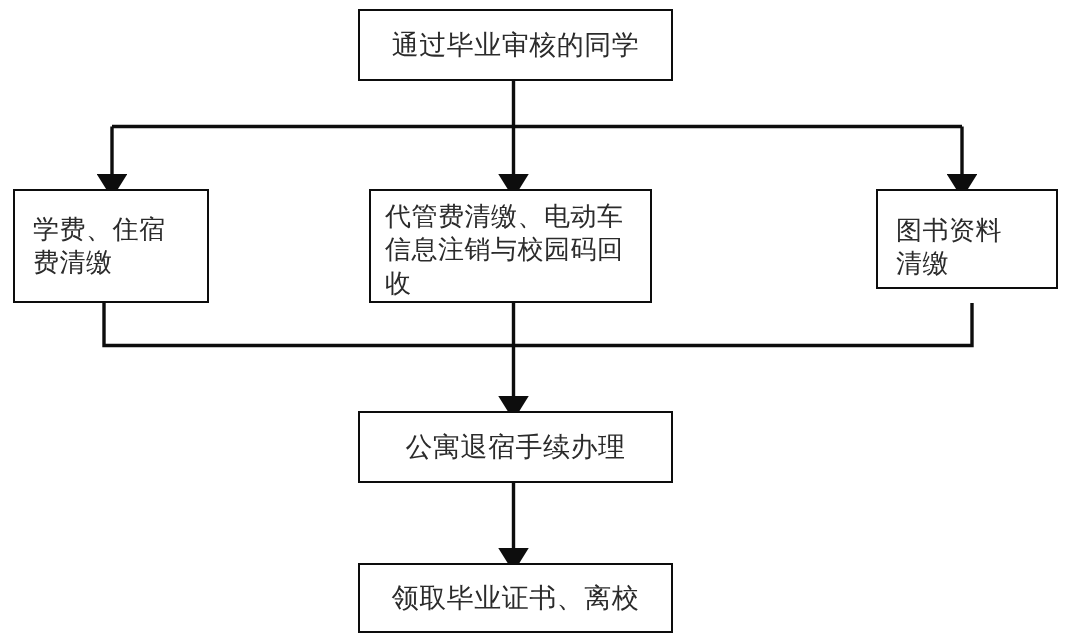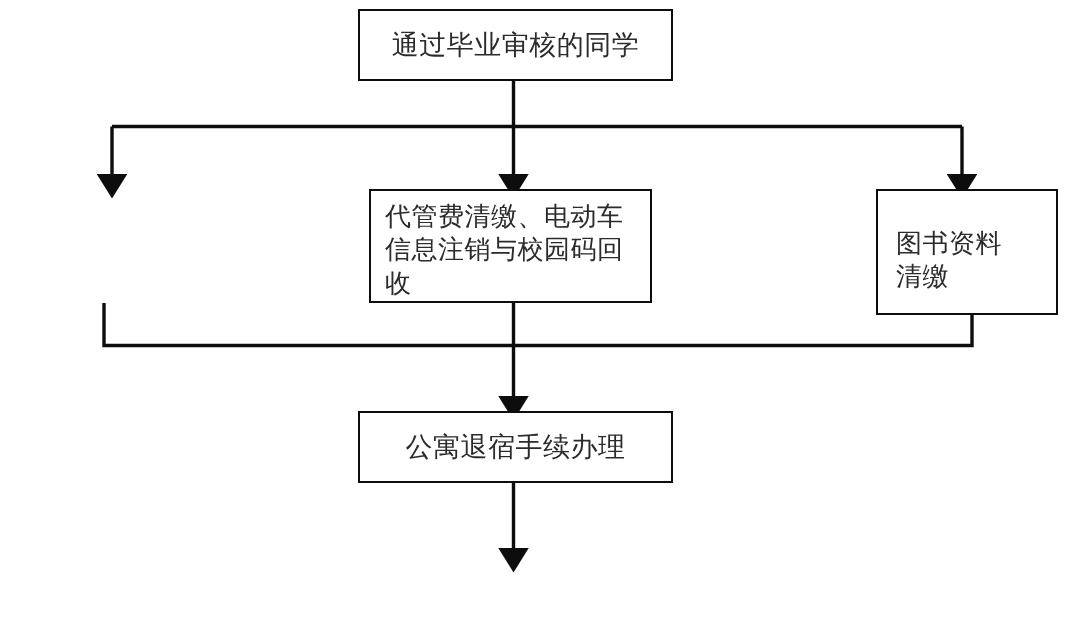--- a/index.html
+++ b/index.html
@@ -71,21 +71,21 @@
     width: 283px;
     height: 114px;
     padding: 8px 8px 0 14px;
     font-size: 26px;
   }
 
   #node-library-materials {
     left: 876px;
     top: 189px;
     width: 182px;
-    height: 126px;
+    height: 100px;
     padding: 16px 6px 0 18px;
     font-size: 26px;
   }
 
   #node-dorm-checkout {
     left: 358px;
     top: 411px;
     width: 315px;
     height: 72px;
     justify-content: center;
@@ -131,30 +131,37 @@
 
     <path d="M513.5,303 L513.5,400" fill="none" stroke="#0d0d0d" stroke-width="3.4" marker-end="url(#arrowhead)"></path>
 
     <path d="M513.5,483 L513.5,552" fill="none" stroke="#0d0d0d" stroke-width="3.4" marker-end="url(#arrowhead)"></path>
   </svg>
 
   <div class="node" id="node-graduation-review">
     <span class="node-label">通过毕业审核的同学</span>
   </div>
 
+  <div class="node" id="node-tuition-dorm-fee">
+    <span class="node-label">学费、住宿
+费清缴</span>
+  </div>
 
   <div class="node" id="node-custody-fee-ev">
     <span class="node-label">代管费清缴、电动车
 信息注销与校园码回
 收</span>
   </div>
 
   <div class="node" id="node-library-materials">
     <span class="node-label">图书资料
 清缴</span>
   </div>
 
   <div class="node" id="node-dorm-checkout">
     <span class="node-label">公寓退宿手续办理</span>
   </div>
 
+  <div class="node" id="node-diploma-leave">
+    <span class="node-label">领取毕业证书、离校</span>
+  </div>
 
 </div>
 
 </body></html>

